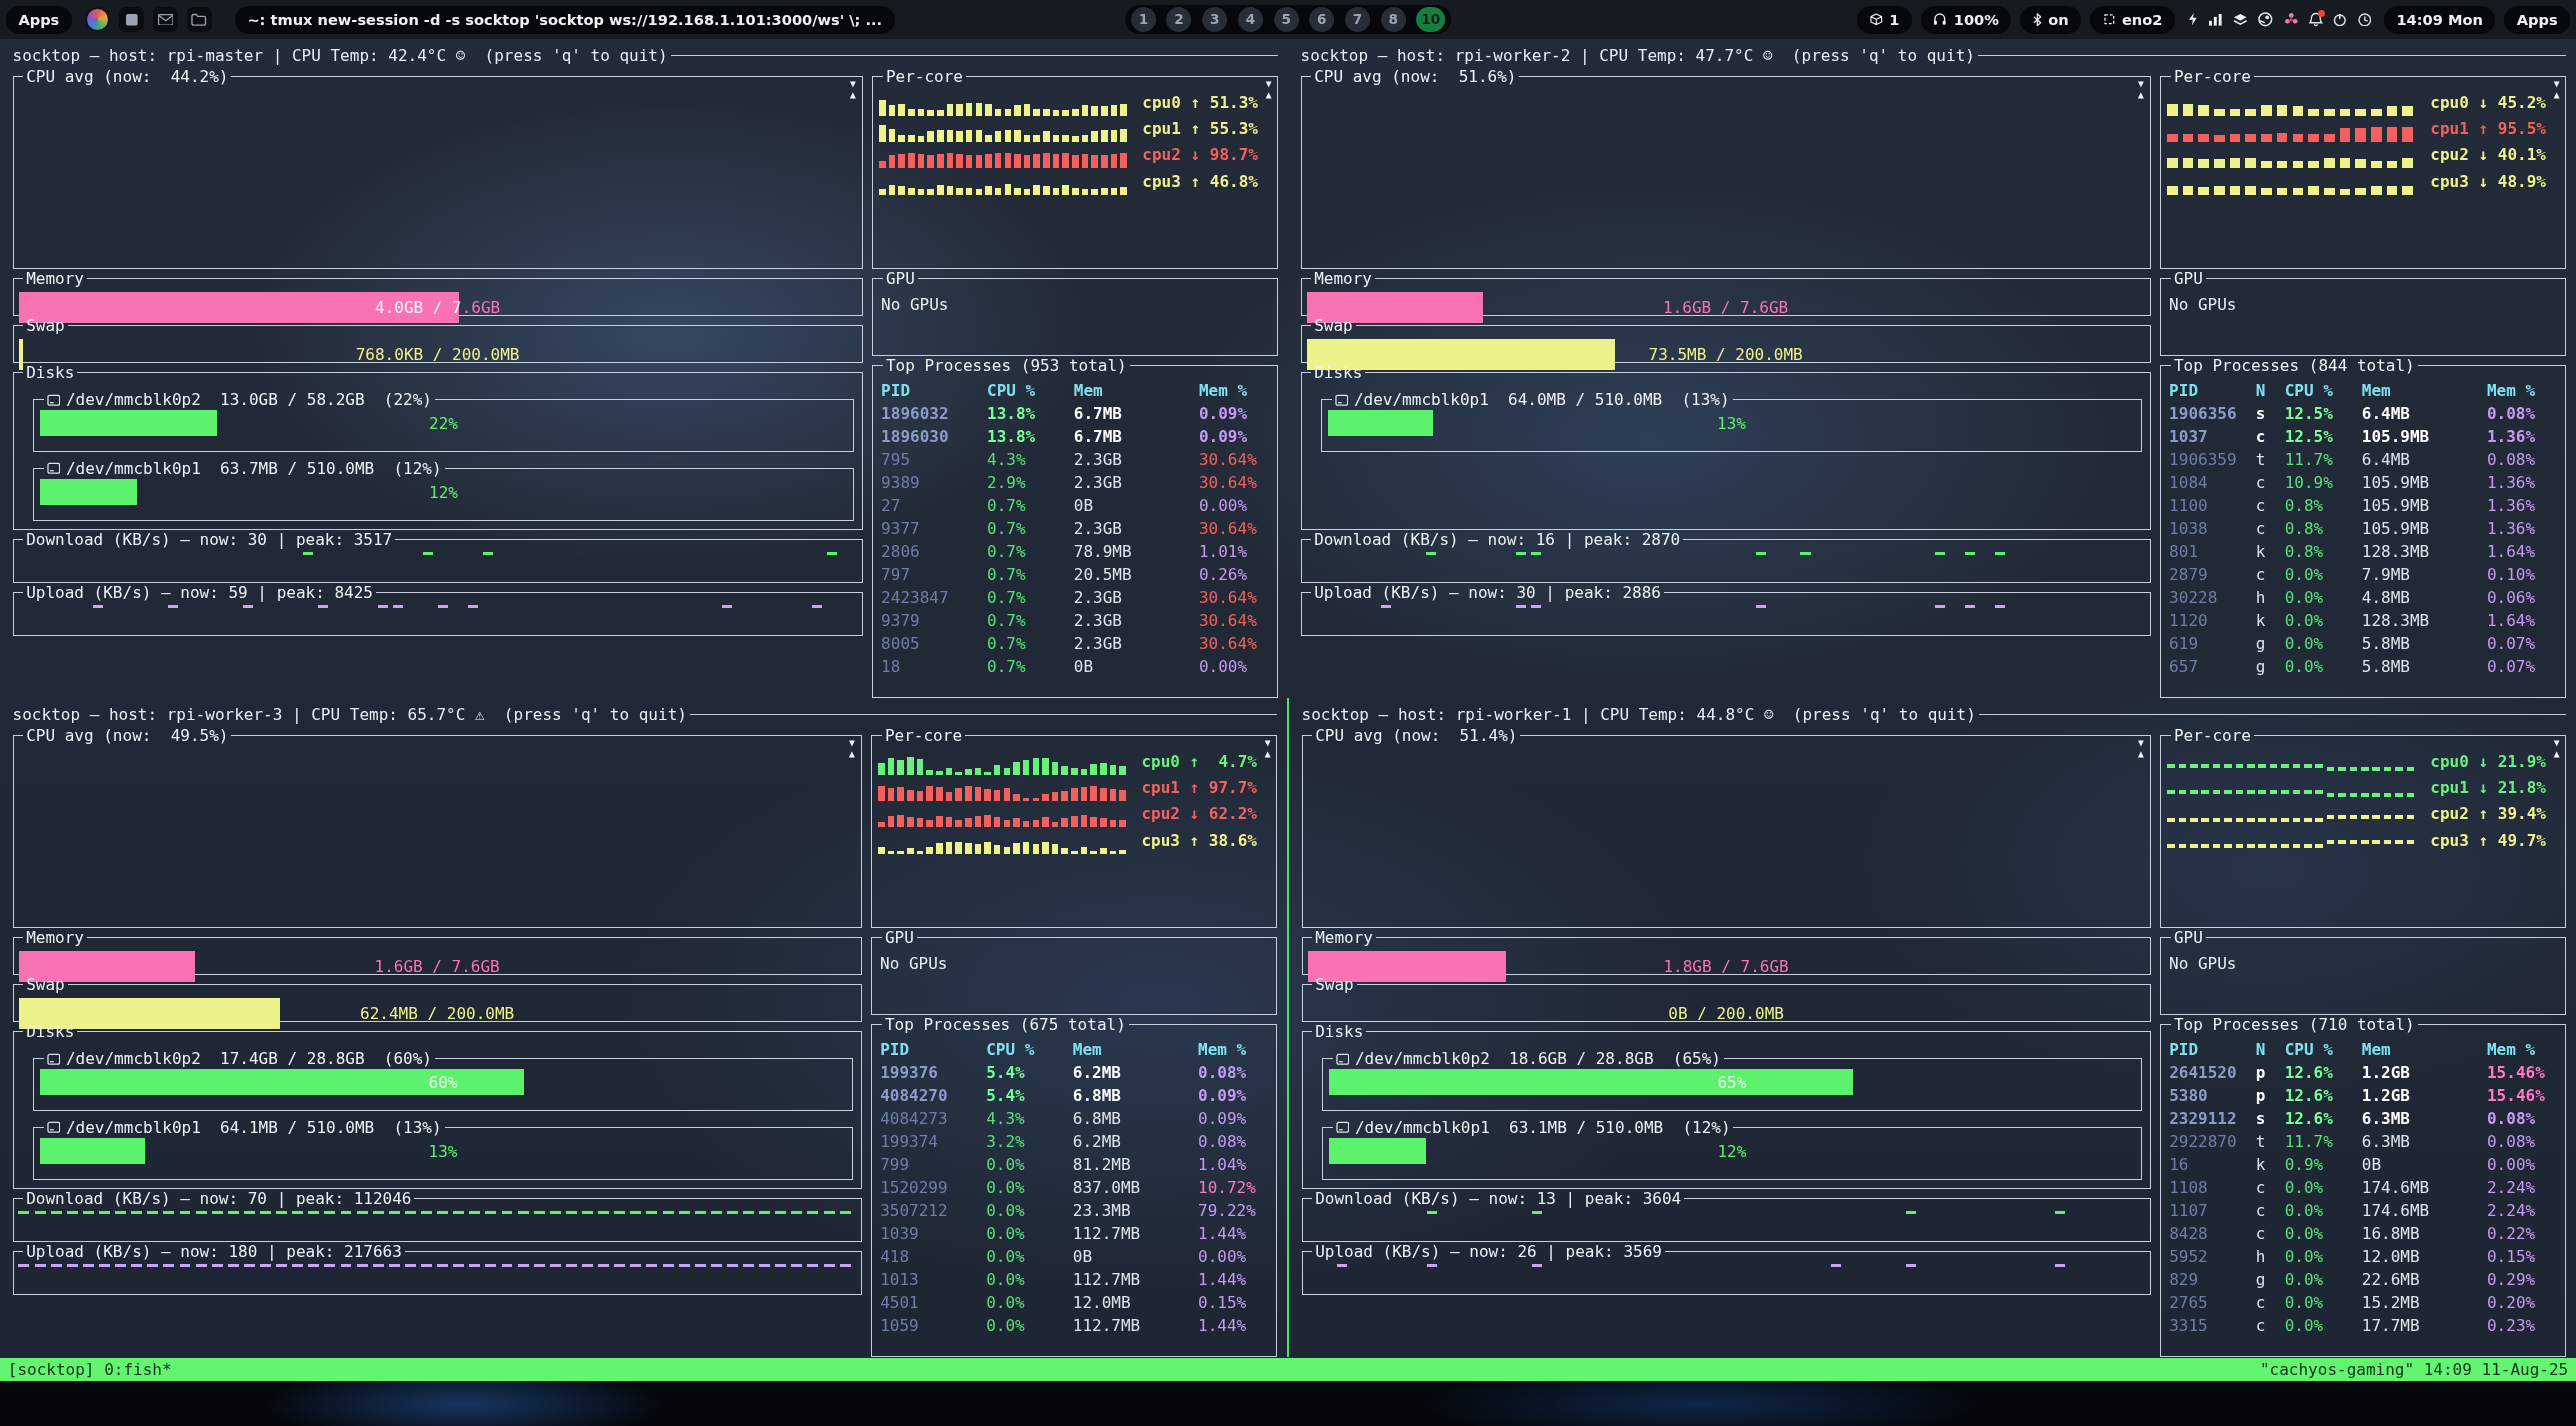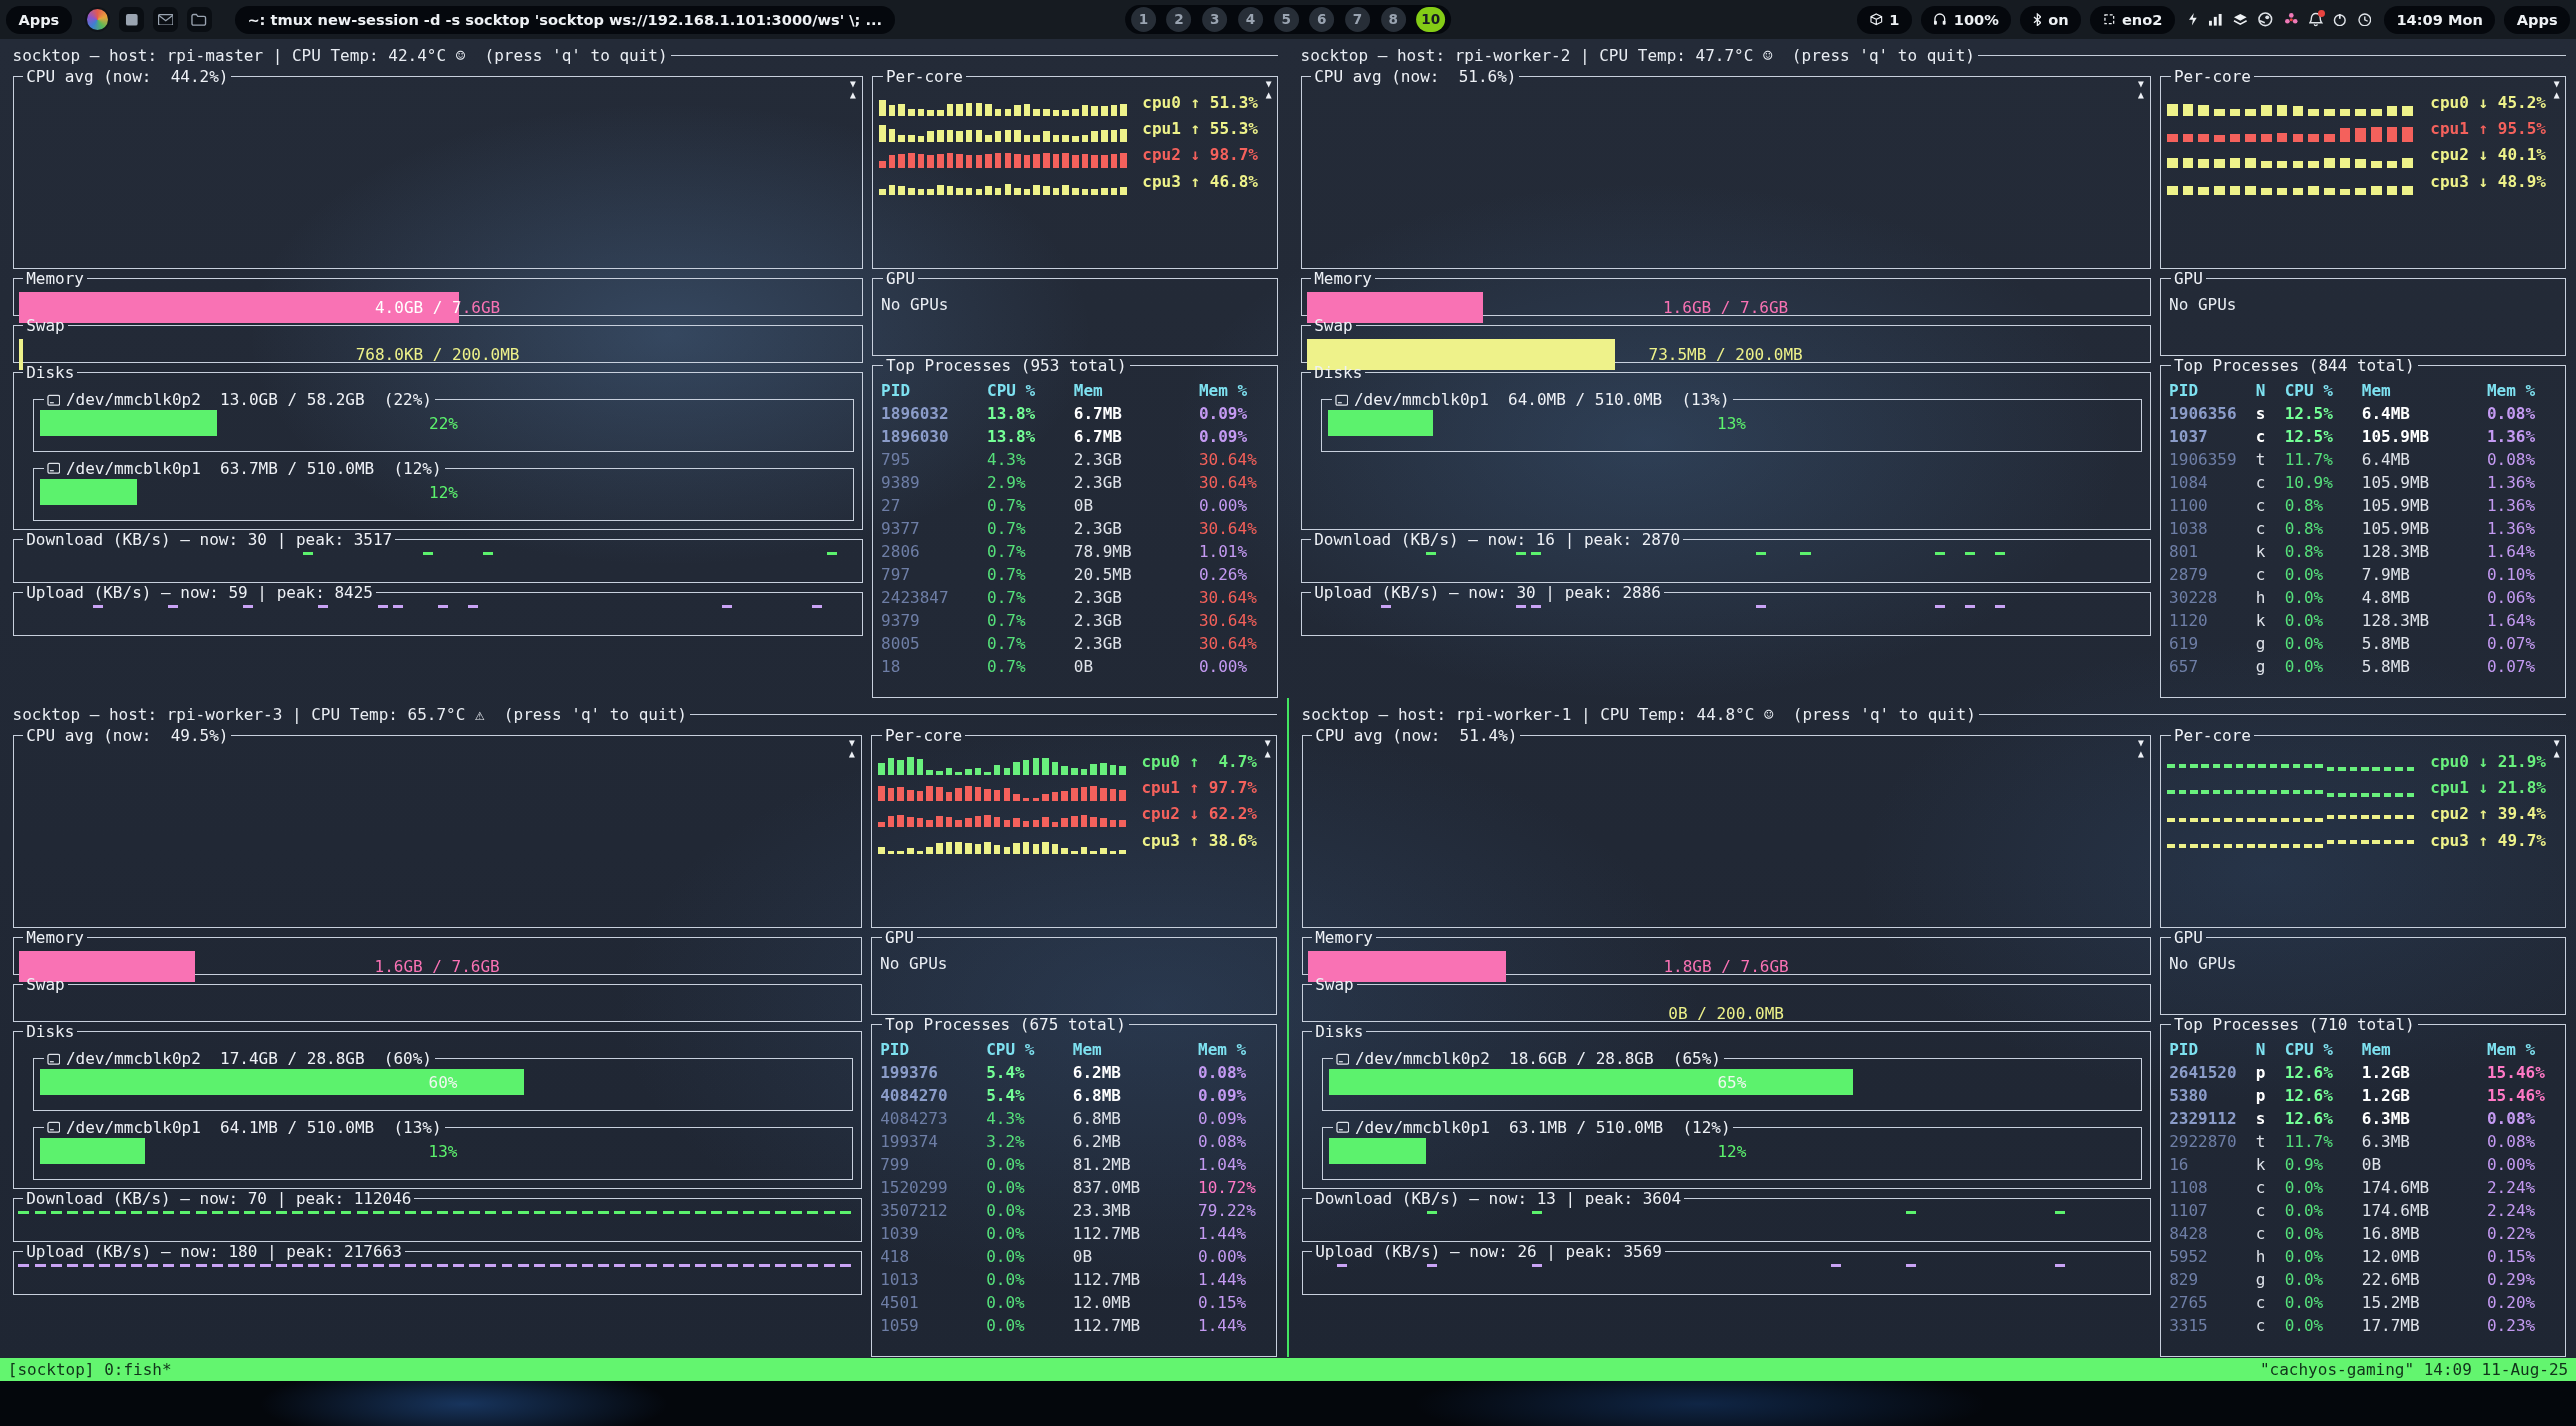--- a/index.html
+++ b/index.html
@@ -17,21 +17,21 @@
   .lico { width:25px; height:25px; border-radius:6.8px; background:#0a0e13;
           display:flex; align-items:center; justify-content:center; }
   .appcircle { width:25px; height:25px; border-radius:50%;
           background:conic-gradient(#e45b4f,#e8a33c,#58b857,#3d7fd4,#8e55c9,#e45b4f);
           border:2.9px solid #10141a; }
   .wingroup { position:absolute; left:50%; top:4.9px; transform:translateX(-50%);
               display:flex; gap:10.7px; align-items:center; background:#05080d;
               border-radius:15.5px; padding:1.9px 5.8px; }
   .wbtn { min-width:25px; height:25px; border-radius:12.6px; background:#272e37; color:#9aa4b1;
           display:flex; align-items:center; justify-content:center; font-size:13.6px; padding:0 4.9px;}
-  .wbtn.active { background:#84cc16; color:#171c23; }
+  .wbtn.active { background:#15803d; color:#171c23; }
   .tb-right { margin-left:auto; display:flex; align-items:center; gap:8.7px; }
   .trayicons { display:flex; align-items:center; gap:10.7px; margin:0 3.9px; }
   .trayicons svg { display:block; }
   .belldot { position:relative; }
   .belldot::after { content:""; position:absolute; right:-1.9px; top:-1.9px; width:6.8px; height:6.8px;
                     border-radius:50%; background:#e8433f; }
 
   
   .term { position:absolute; left:0; top:39px; width:2576px; height:1342px;
           background:
@@ -843,20 +843,25 @@
         <fieldset class="box mem-box">
           <legend>Memory</legend>
           <div class="gauge">
                 <div class="gfill" style="width: 21%; background: rgb(249, 114, 180);"></div>
                 <div class="gtxt" style="color: rgb(249, 114, 180);">1.6GB / 7.6GB</div>
                 <div class="gtxt" style="color: rgb(255, 255, 255); clip-path: inset(0px calc(79%) 0px 0px);">1.6GB / 7.6GB</div>
               </div>
         </fieldset>
         <fieldset class="box swap-box">
           <legend>Swap</legend>
+          <div class="gauge">
+                <div class="gfill" style="width: 31.2%; background: rgb(238, 242, 138);"></div>
+                <div class="gtxt" style="color: rgb(238, 242, 138);">62.4MB / 200.0MB</div>
+                <div class="gtxt" style="color: rgb(58, 65, 80); clip-path: inset(0px calc(68.8%) 0px 0px);">62.4MB / 200.0MB</div>
+              </div>
         </fieldset>
         <fieldset class="box disks-box">
           <legend>Disks</legend>
           <fieldset class="disk-sub">
             <legend>
               <svg width="13.6" height="12.6" viewBox="0 0 14 13">
                     <rect x="1" y="1.5" width="12" height="10" rx="1.5" fill="none" stroke="#dfe3ea" stroke-width="1.3"></rect>
                     <line x1="3" y1="9" x2="7" y2="9" stroke="#dfe3ea" stroke-width="1.3"></line>
                   </svg>
               <span>/dev/mmcblk0p2  17.4GB / 28.8GB  (60%)</span>

